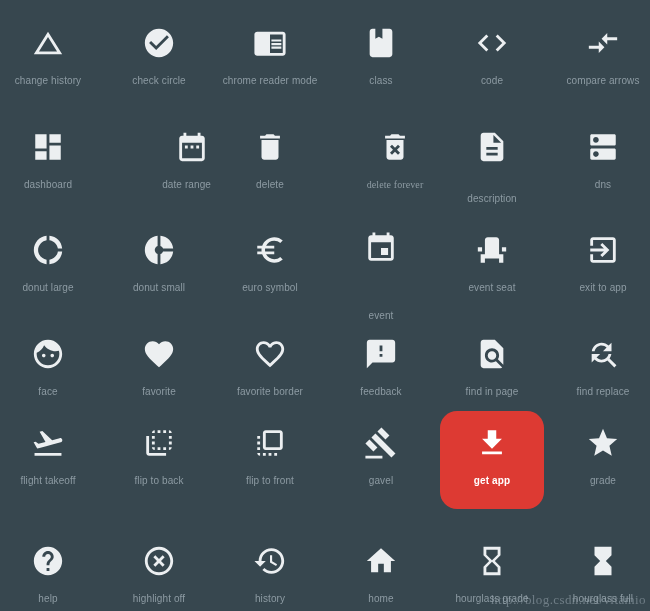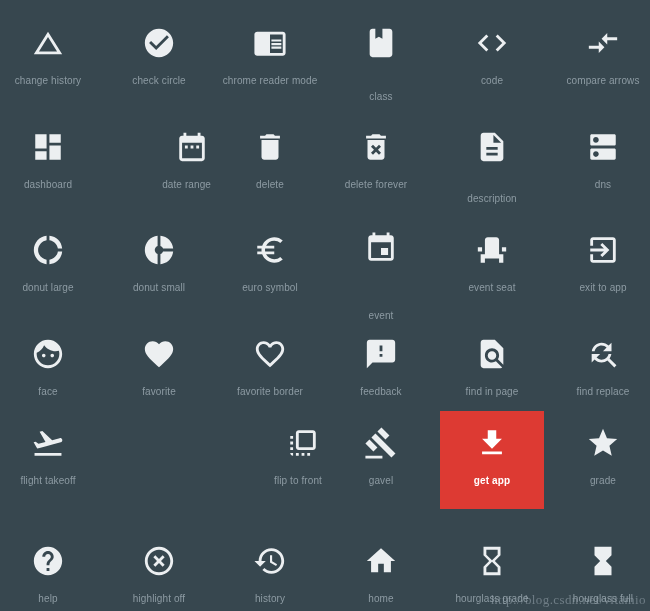--- a/index.html
+++ b/index.html
@@ -30,20 +30,21 @@
     box-sizing: border-box;
     display: flex;
     flex-direction: column;
     align-items: center;
     justify-content: flex-start;
     padding-top: 13px;
   }
 
   .icon-cell.highlighted {
     background: #dd3a33;
+    border-radius: 17px;
   }
 
   .icon-glyph {
     width: 38px;
     height: 38px;
     display: flex;
     align-items: center;
     justify-content: center;
     color: #eceff1;
   }
@@ -103,21 +104,21 @@
       <span class="icon-label">check circle</span>
     </div>
     <div class="icon-cell" style="left: 218px; top: 11px;">
       <span class="icon-glyph">
         <svg viewBox="0 0 24 24">
           <path d="M13 12h7v1.5h-7zm0-2.5h7V11h-7zm0 5h7V16h-7zM21 4H3c-1.1 0-2 .9-2 2v13c0 1.1.9 2 2 2h18c1.1 0 2-.9 2-2V6c0-1.1-.9-2-2-2zm0 15h-9V6h9v13z"></path>
         </svg>
       </span>
       <span class="icon-label">chrome reader mode</span>
     </div>
-    <div class="icon-cell" style="left: 329px; top: 11px; gap: 16px;">
+    <div class="icon-cell" style="left: 329px; top: 11px;">
       <span class="icon-glyph">
         <svg viewBox="0 0 24 24">
           <path d="M18 2H6c-1.1 0-2 .9-2 2v16c0 1.1.9 2 2 2h12c1.1 0 2-.9 2-2V4c0-1.1-.9-2-2-2zm-5 0v7l-2.5-1.5L8 9V2h5z"></path>
         </svg>
       </span>
       <span class="icon-label">class</span>
     </div>
     <div class="icon-cell" style="left: 440px; top: 11px;">
       <span class="icon-glyph">
         <svg viewBox="0 0 24 24">
@@ -151,21 +152,21 @@
       <span class="icon-label">date range</span>
     </div>
     <div class="icon-cell" style="left: 218px; top: 115px;">
       <span class="icon-glyph">
         <svg viewBox="0 0 24 24">
           <path d="M6 19c0 1.1.9 2 2 2h8c1.1 0 2-.9 2-2V7H6v12zM19 4h-3.5l-1-1h-5l-1 1H5v2h14V4z"></path>
         </svg>
       </span>
       <span class="icon-label">delete</span>
     </div>
-    <div class="icon-cell" style="left: 324px; top: 115px;">
+    <div class="icon-cell" style="left: 343px; top: 115px; font-family: Liberation Serif, serif;">
       <span class="icon-glyph">
         <svg viewBox="0 0 24 24">
           <path d="M6 19c0 1.1.9 2 2 2h8c1.1 0 2-.9 2-2V7H6v12zM8.46 11.88l1.41-1.41L12 12.59l2.12-2.12 1.41 1.41L13.41 14l2.12 2.12-1.41 1.41L12 15.41l-2.12 2.12-1.41-1.41L10.59 14l-2.13-2.12zM15.5 4l-1-1h-5l-1 1H5v2h14V4h-3.5z"></path>
         </svg>
       </span>
       <span class="icon-label">delete forever</span>
     </div>
     <div class="icon-cell" style="left: 440px; top: 115px; gap: 14px;">
       <span class="icon-glyph">
         <svg viewBox="0 0 24 24">
@@ -279,21 +280,29 @@
       <span class="icon-label">find replace</span>
     </div>
     <div class="icon-cell" style="left: -4px; top: 411px;">
       <span class="icon-glyph">
         <svg viewBox="0 0 24 24">
           <path d="M2.5 19h19v2h-19v-2zm19.57-9.36c-.21-.8-1.04-1.28-1.84-1.06L14.92 10l-6.9-6.43-1.93.51 4.14 7.17-4.97 1.33-1.97-1.54-1.45.39 1.82 3.16.77 1.33 1.6-.43 5.31-1.42 4.35-1.16L21 11.49c.81-.23 1.28-1.05 1.07-1.85z"></path>
         </svg>
       </span>
       <span class="icon-label">flight takeoff</span>
     </div>
-    <div class="icon-cell" style="left: 218px; top: 411px; align-items: flex-end;">
+    <div class="icon-cell" style="left: 107px; top: 411px;">
+      <span class="icon-glyph">
+        <svg viewBox="0 0 24 24">
+          <path d="M9 7H7v2h2V7zm0 4H7v2h2v-2zm0-8c-1.11 0-2 .9-2 2h2V3zm4 12h-2v2h2v-2zm6-12v2h2c0-1.1-.9-2-2-2zm-6 0h-2v2h2V3zM9 17v-2H7c0 1.1.89 2 2 2zm10-4h2v-2h-2v2zm0-4h2V7h-2v2zm0 8c1.1 0 2-.9 2-2h-2v2zM5 7H3v12c0 1.1.89 2 2 2h12v-2H5V7zm10-2h2V3h-2v2zm0 12h2v-2h-2v2z"></path>
+        </svg>
+      </span>
+      <span class="icon-label">flip to back</span>
+    </div>
+    <div class="icon-cell" style="left: 218px; top: 411px;">
       <span class="icon-glyph">
         <svg viewBox="0 0 24 24">
           <path d="M3 13h2v-2H3v2zm0 4h2v-2H3v2zm2 4v-2H3c0 1.1.89 2 2 2zM3 9h2V7H3v2zm12 12h2v-2h-2v2zm4-18H9c-1.11 0-2 .9-2 2v10c0 1.1.89 2 2 2h10c1.1 0 2-.9 2-2V5c0-1.1-.9-2-2-2zm0 12H9V5h10v10zm-8 6h2v-2h-2v2zm-4 0h2v-2H7v2z"></path>
         </svg>
       </span>
       <span class="icon-label">flip to front</span>
     </div>
     <div class="icon-cell" style="left: 329px; top: 411px; align-items: center;">
       <span class="icon-glyph">
         <svg viewBox="0 0 24 24">

